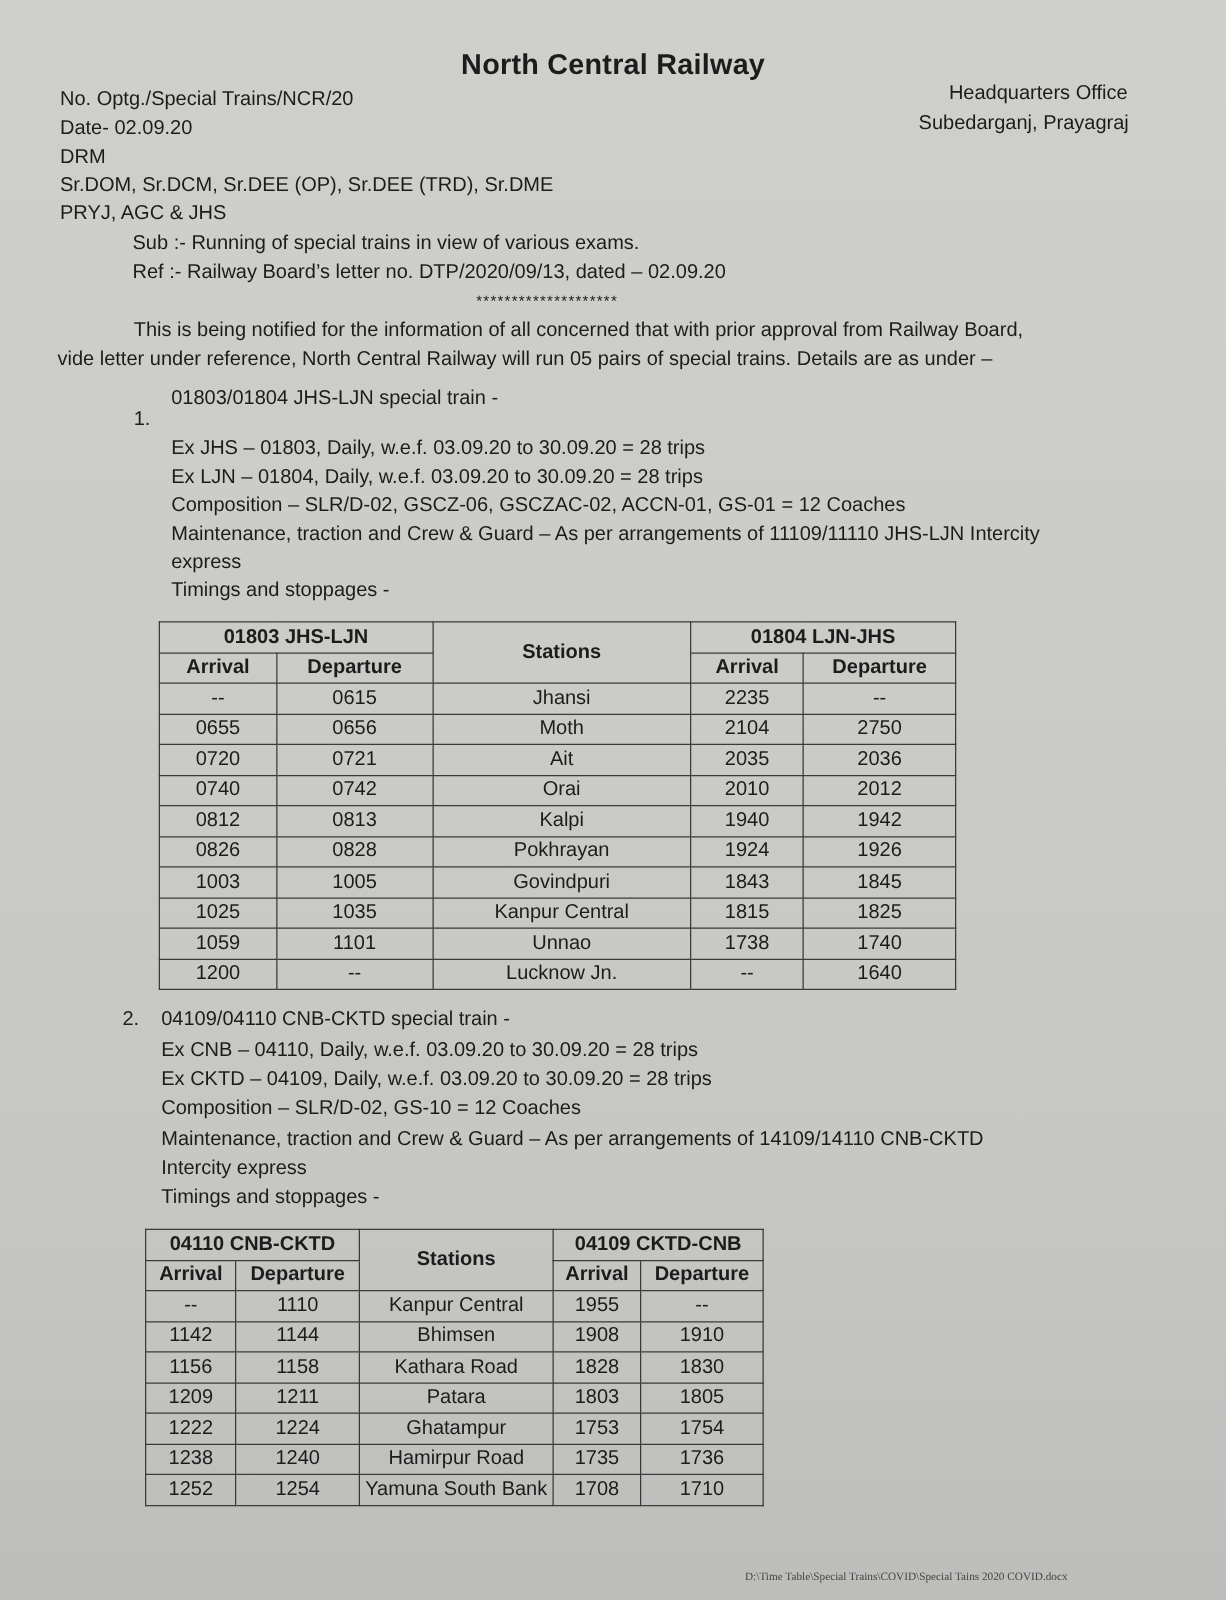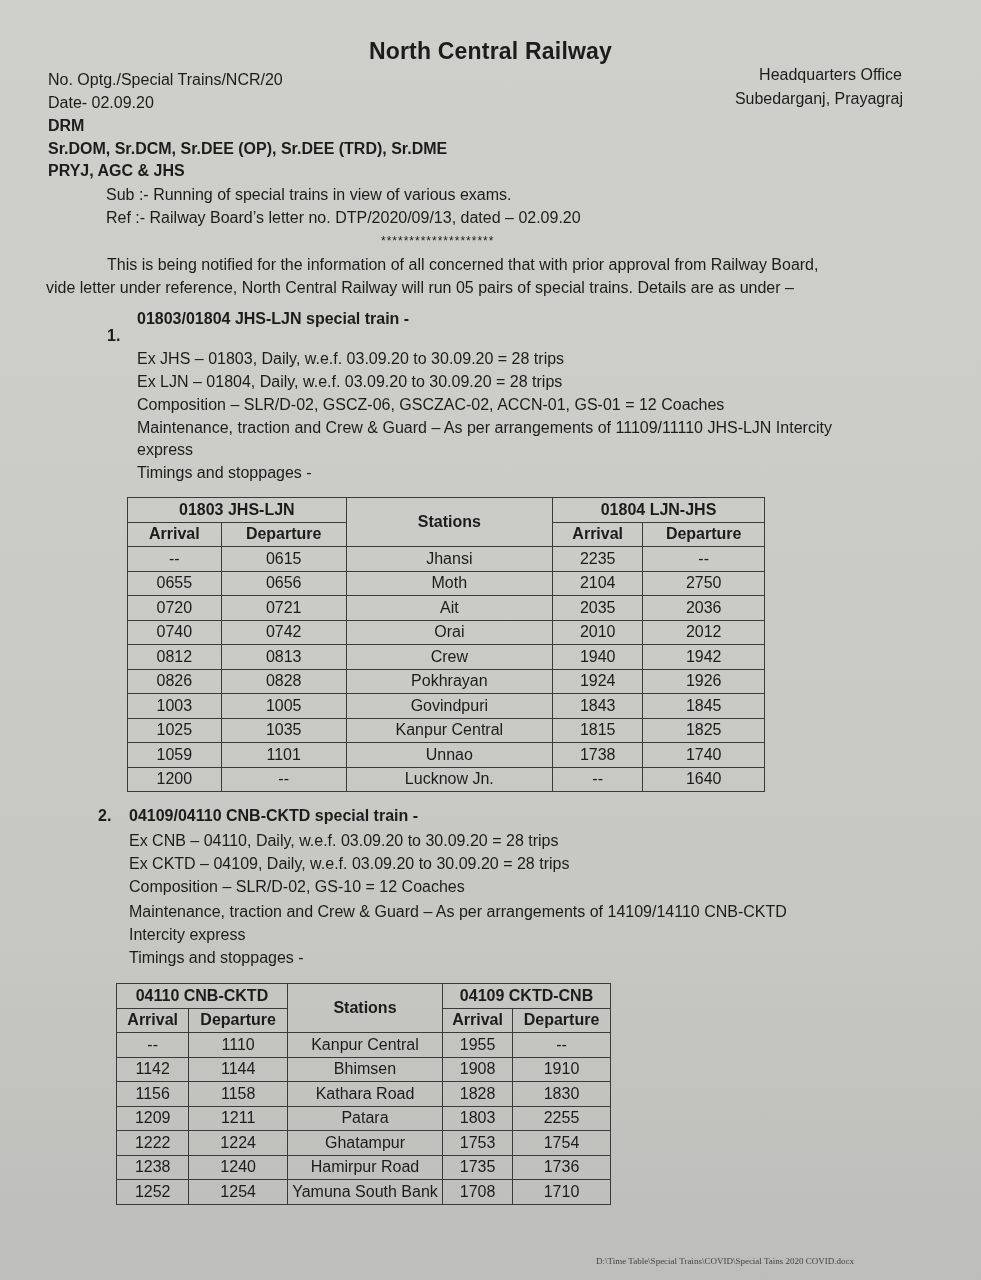--- a/index.html
+++ b/index.html
@@ -6,21 +6,21 @@
   body {
     width: 981px; height: 1280px; overflow: hidden;
     background: linear-gradient(180deg, #cfd0cc 0%, #cbccc8 40%, #c6c7c3 75%, #bdbebb 100%);
     font-family: "Liberation Sans", sans-serif;
     color: #1c1c1c;
     position: relative;
   }
   .abs { position: absolute; white-space: nowrap; }
   .title { left: 0; width: 981px; top: 38px; text-align: center; font-size: 23px; font-weight: bold; letter-spacing: 0.2px; }
   .t16 { font-size: 16px; }
-  .bold { font-weight: bold; }
+  .bold { font-weight: normal; }
   .right { text-align: right; }
   .stars { font-size: 12px; letter-spacing: 1px; }
   table.tt {
     position: absolute; border-collapse: collapse; font-size: 16px;
     border: 1.5px solid #333;
   }
   table.tt td, table.tt th {
     border: 1px solid #3a3a3a; text-align: center; padding: 0; height: 23.5px; line-height: 22px;
   }
   table.tt th { font-weight: bold; }
@@ -100,21 +100,21 @@
         <tr>
           <td>0740</td>
           <td>0742</td>
           <td>Orai</td>
           <td>2010</td>
           <td>2012</td>
         </tr>
         <tr>
           <td>0812</td>
           <td>0813</td>
-          <td>Crew</td>
+          <td>Kalpi</td>
           <td>1940</td>
           <td>1942</td>
         </tr>
         <tr>
           <td>0826</td>
           <td>0828</td>
           <td>Pokhrayan</td>
           <td>1924</td>
           <td>1926</td>
         </tr>
@@ -201,21 +201,21 @@
           <td>1158</td>
           <td>Kathara Road</td>
           <td>1828</td>
           <td>1830</td>
         </tr>
         <tr>
           <td>1209</td>
           <td>1211</td>
           <td>Patara</td>
           <td>1803</td>
-          <td>2255</td>
+          <td>1805</td>
         </tr>
         <tr>
           <td>1222</td>
           <td>1224</td>
           <td>Ghatampur</td>
           <td>1753</td>
           <td>1754</td>
         </tr>
         <tr>
           <td>1238</td>

